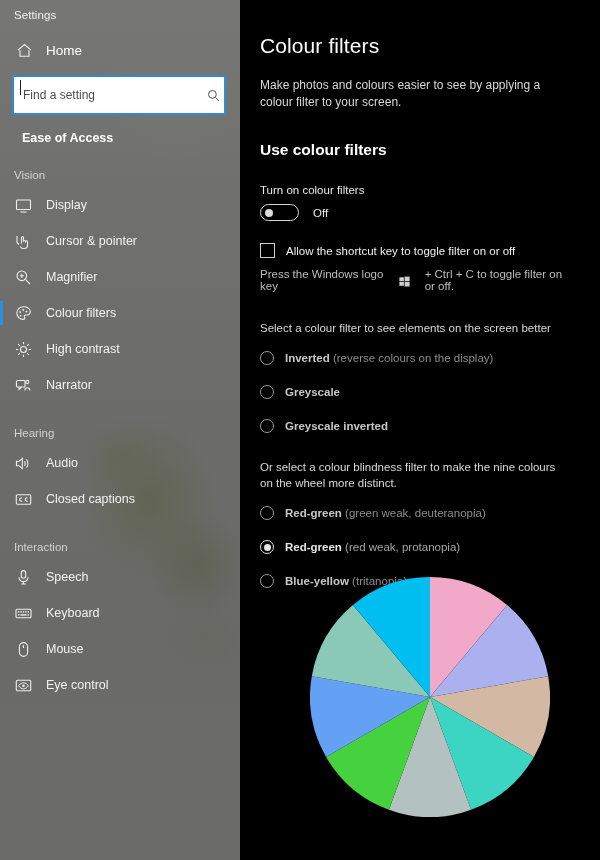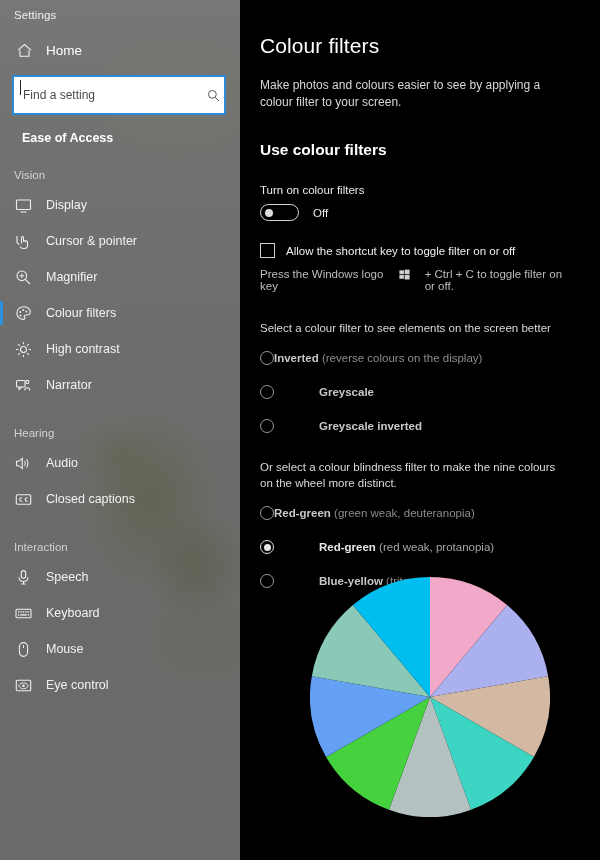--- a/index.html
+++ b/index.html
@@ -150,53 +150,53 @@
     width:15px; height:15px;
     border:1px solid #cfcfcf;
     background:transparent;
     flex:0 0 15px;
   }
   .check-lbl { font-size:11.5px; color:#efefef; margin-left:11px; }
 
   .hint {
     font-size:11.5px; color:#bdbdbd;
     margin-top:10px;
-    display:flex; align-items:flex-start; gap:12px;
+    display:flex; align-items:center; gap:12px;
     flex-wrap:nowrap;
   }
   .winkey {
     display:inline-flex; align-items:center; justify-content:center;
     margin:0 3px; position:relative; top:1px;
   }
 
   .prompt {
     font-size:11.5px; color:#d9d9d9;
     margin-top:28px; line-height:16px; max-width:330px;
   }
   .prompt.second { margin-top:26px; }
 
   .radio-row {
     display:flex; align-items:center;
     margin-top:15px; cursor:pointer;
   }
-  .radio-row + .radio-row { margin-top:20px;gap:45px; }
+  .radio-row + .radio-row { margin-top:20px; }
   .radio {
     width:14px; height:14px;
     border-radius:50%;
     border:1px solid #9a9a9a;
     flex:0 0 14px;
     position:relative;
     display:flex; align-items:center; justify-content:center;
   }
   .radio.checked { border-color:#e2e2e2; }
   .radio.checked::after {
     content:''; width:7px; height:7px; border-radius:50%;
     background:#e6e6e6;
   }
-  .radio-txt { font-size:11.5px; white-space:nowrap; }
+  .radio-txt { font-size:11.5px; margin-left:11px; white-space:nowrap; }
   .radio-txt b { font-weight:bold; color:#c8c8c8; }
   .radio-txt span { color:#8d8d8d; font-weight:normal; }
   .radio-row.on .radio-txt b { color:#e6e6e6; }
   .radio-row.on .radio-txt span { color:#a6a6a6; }
 
   .wheel-wrap {
     position:absolute;
     left:70px; top:577px;
     width:240px; height:240px;
   }

